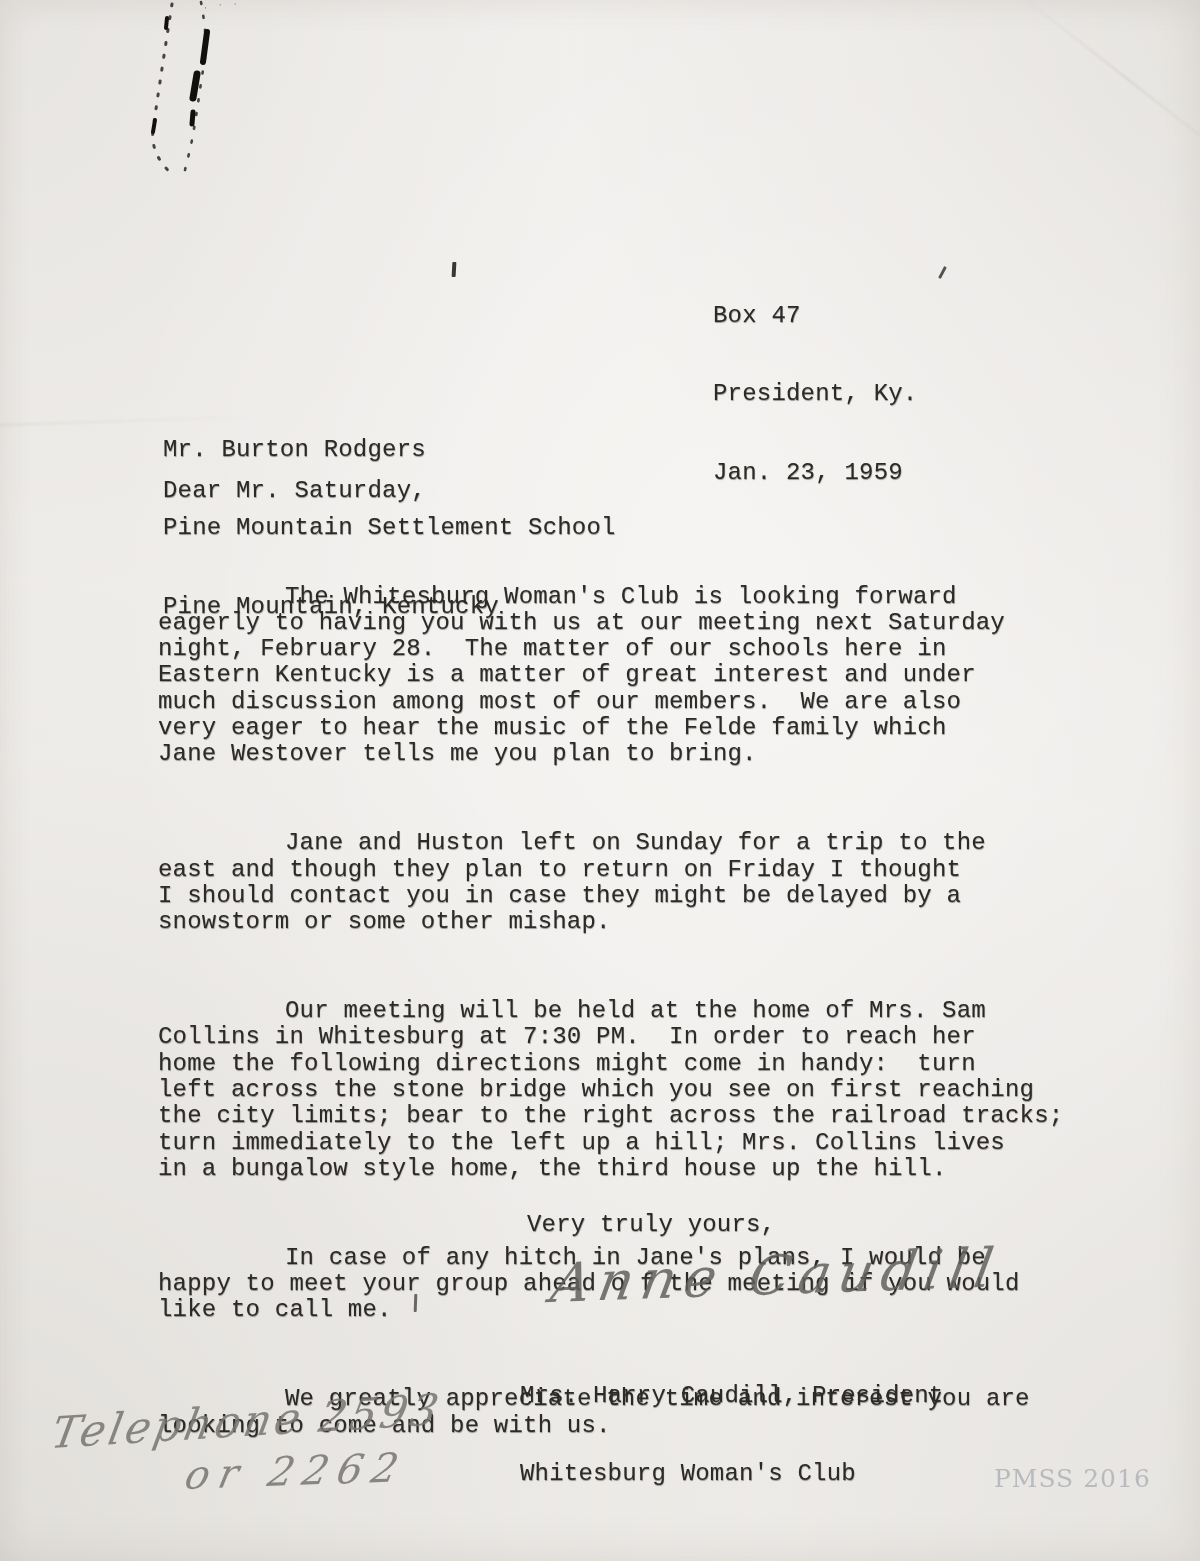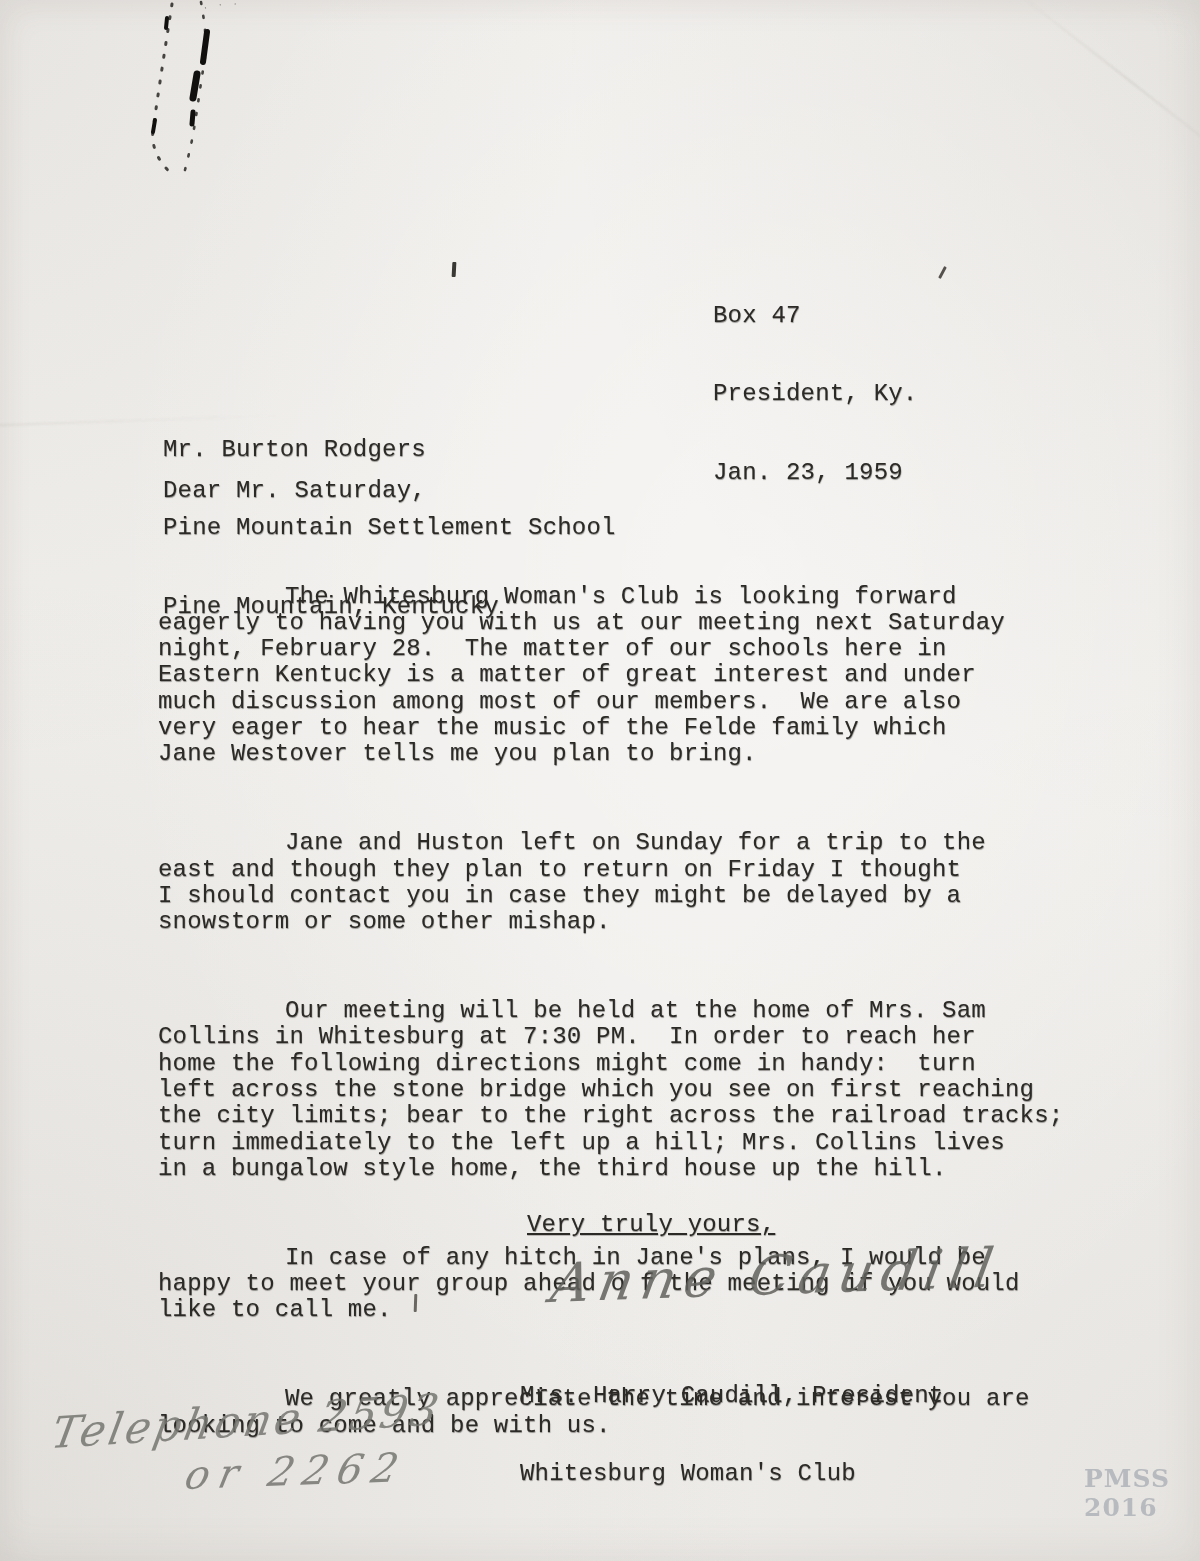--- a/index.html
+++ b/index.html
@@ -27,21 +27,21 @@
     color: #2c2a27;
     text-shadow: 0.4px 0.6px 0.8px rgba(44,42,39,0.45);
     letter-spacing: 0.2px;
     white-space: pre-wrap;
   }
   .sender-block   { left: 713px; top: 250px; }
   .recipient-block{ left: 163px; top: 384px; }
   .salutation     { left: 163px; top: 478px; }
   .body-block     { left: 158px; top: 531px; width: 920px; }
   .para           { text-indent: 127px; margin: 0 0 10px 0; }
-  .closing        { left: 527px; top: 1212px; text-decoration: underline; }
+  .closing        { left: 527px; top: 1212px; }
   .typed-signature{ left: 520px; top: 1330px; }
 
   .script {
     position: absolute;
     font-family: "DejaVu Serif", "Liberation Serif", serif;
     font-style: italic;
     color: rgba(96,96,93,0.85);
   }
   .signature-script {
     left: 552px; top: 1244px;
@@ -58,27 +58,26 @@
   }
   .phone-line2 {
     left: 186px; top: 1448px;
     font-size: 40px;
     letter-spacing: 9px;
     color: rgba(118,117,113,0.85);
     transform: rotate(-2deg) skewX(-14deg);
   }
   .watermark {
     position: absolute;
-    left: 1084px; top: 1464px;
+    left: 994px; top: 1464px;
     font-family: "DejaVu Serif", "Liberation Serif", serif;
     font-style: normal;
     font-size: 25px;
     letter-spacing: 1px;
     color: #b7babe;
-    font-weight: bold;
   }
   .ink-marks { position: absolute; left: 110px; top: 0; }
   .stray-mark {
     position: absolute;
     background: #3a3835;
     border-radius: 1px;
   }
   .mark-1 { left: 452px; top: 262px; width: 4px; height: 15px; transform: rotate(3deg); }
   .mark-2 { left: 941px; top: 266px; width: 3px; height: 13px; transform: rotate(28deg); background: #55524e; }
   .mark-3 { left: 414px; top: 1294px; width: 3px; height: 18px; transform: rotate(2deg); background: #6a6763; }

